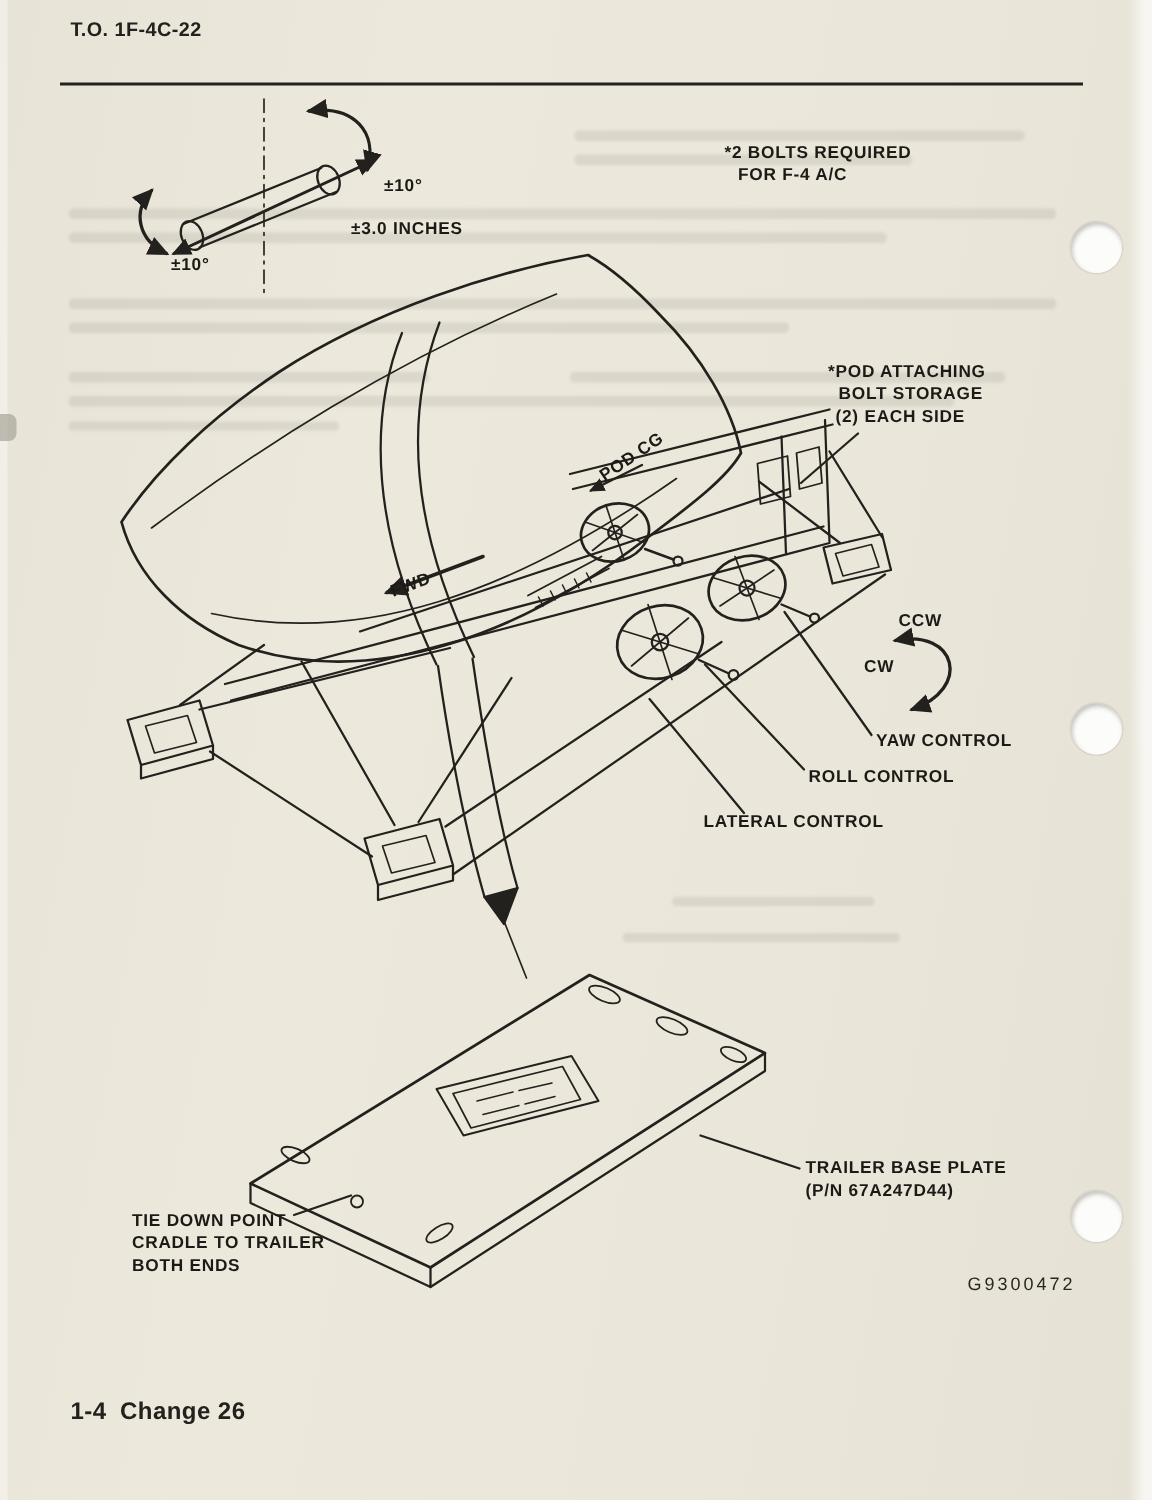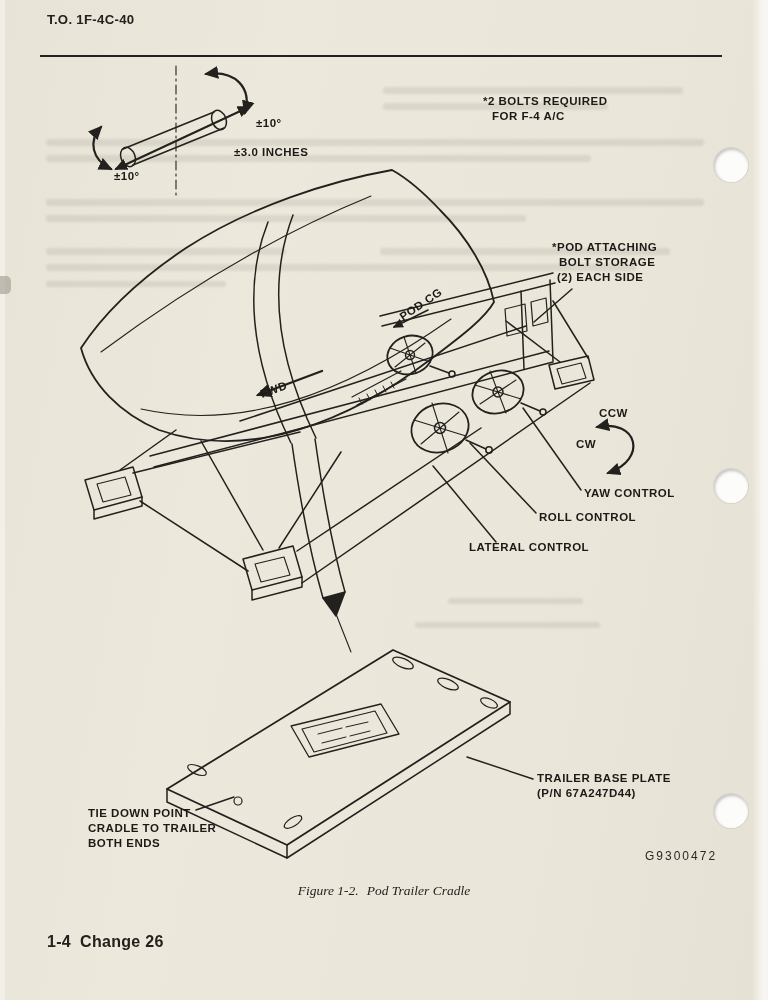--- a/index.html
+++ b/index.html
@@ -54,21 +54,21 @@
     <div class="bl" style="left:46px;top:264px;width:590px"></div>
     <div class="bl" style="left:46px;top:281px;width:180px;height:6px"></div>
     <div class="bl" style="left:448px;top:598px;width:135px;height:6px"></div>
     <div class="bl" style="left:415px;top:622px;width:185px;height:6px"></div>
   </div>
 
   <div class="edge-right"></div>
   <div class="edge-left"></div>
   <div class="smudge"></div>
 
-  <div class="header">T.O. 1F-4C-40</div>
+  <div class="header">T.O. 1F-4C-22</div>
   <div class="rule"></div>
 
   <svg class="figure" viewBox="0 0 768 1000" xmlns="http://www.w3.org/2000/svg">
     <defs>
       <marker id="ah" viewBox="0 0 10 10" refX="8.5" refY="5" markerWidth="6.5" markerHeight="6.5" orient="auto-start-reverse">
         <path d="M0,0.5 L10,5 L0,9.5 Z" fill="#23211d"></path>
       </marker>
     </defs>
 
     <g class="ln">
@@ -214,23 +214,20 @@
       <text class="lbl" x="537" y="797">(P/N 67A247D44)</text>
 
       <text class="lbl" x="88" y="817">TIE DOWN POINT</text>
       <text class="lbl" x="88" y="832">CRADLE TO TRAILER</text>
       <text class="lbl" x="88" y="847">BOTH ENDS</text>
 
       <text class="figid" x="645" y="860">G9300472</text>
     </g>
   </svg>
 
-  <div class="caption">
-    <span class="fig-label">Figure 1-2.</span><span>Pod Trailer Cradle</span>
-  </div>
 
   <div class="footer">
     <span>1-4</span><span>Change 26</span>
   </div>
 
   <div class="hole h1"></div>
   <div class="hole h2"></div>
   <div class="hole h3"></div>
 
 </div>

